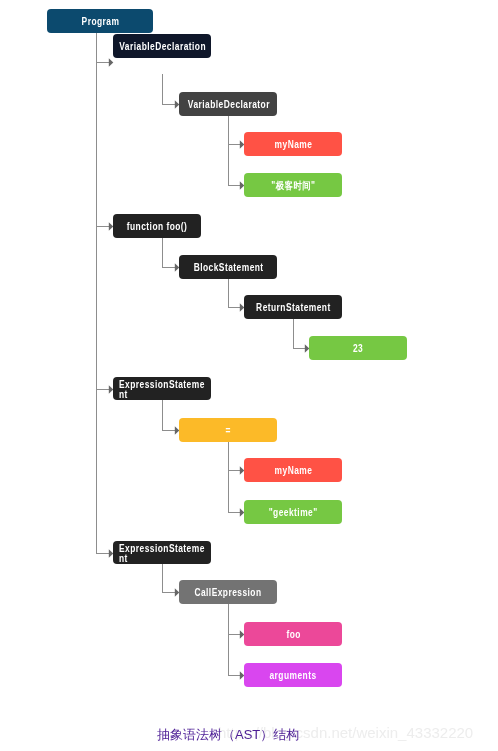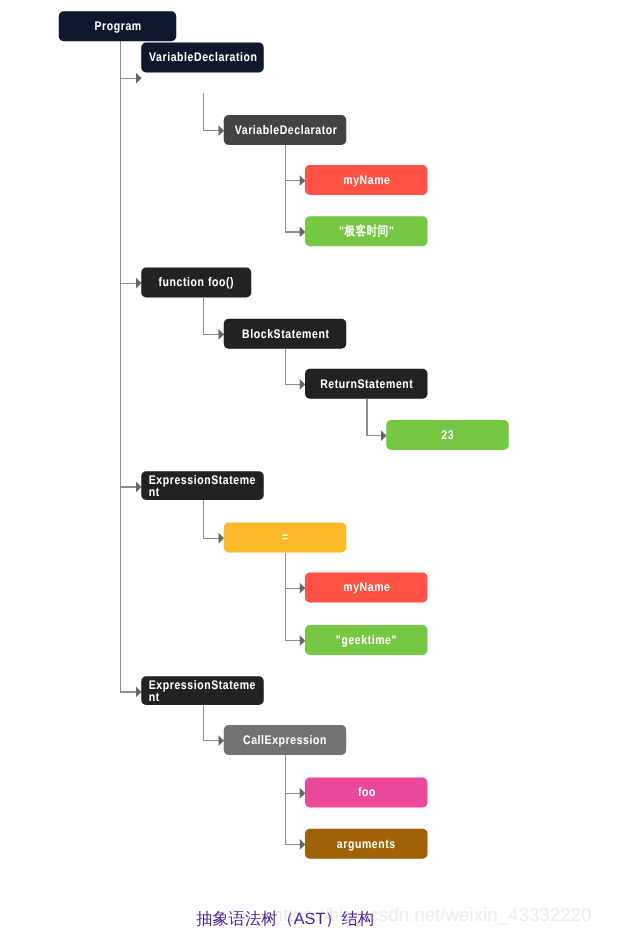--- a/index.html
+++ b/index.html
@@ -126,21 +126,21 @@
     <path class="edge-arrow" d="M113.3 553.5L108.8 549.15L108.8 557.85Z"></path>
     <path class="edge-line" d="M162.5 564L162.5 592.5L174.8 592.5"></path>
     <path class="edge-arrow" d="M179.3 592.5L174.8 588.15L174.8 596.85Z"></path>
     <path class="edge-line" d="M228.5 604L228.5 634.5L239.8 634.5"></path>
     <path class="edge-arrow" d="M244.3 634.5L239.8 630.15L239.8 638.85Z"></path>
     <path class="edge-line" d="M228.5 604L228.5 675.5L239.8 675.5"></path>
     <path class="edge-arrow" d="M244.3 675.5L239.8 671.15L239.8 679.85Z"></path>
   </svg>
 
   <div id="nodes">
-    <div class="node" style="left:47px;top:9px;width:94px;height:24px;background:#0f172a">
+    <div class="node" style="left:47px;top:9px;width:106px;height:24px;background:#0c4a6e">
         <span class="lbl">Program</span>
       </div>
     <div class="node" style="left:113px;top:34px;width:98px;height:24px;background:#0f172a">
         <span class="lbl">VariableDeclaration</span>
       </div>
     <div class="node" style="left:179px;top:92px;width:98px;height:24px;background:#434343">
         <span class="lbl">VariableDeclarator</span>
       </div>
     <div class="node" style="left:244px;top:132px;width:98px;height:24px;background:#FF5245">
         <span class="lbl">myName</span>
@@ -174,21 +174,21 @@
       </div>
     <div class="node wrap" style="left:113px;top:541px;width:98px;height:23px;background:#222222">
         <span class="lbl">ExpressionStatement</span>
       </div>
     <div class="node" style="left:179px;top:580px;width:98px;height:24px;background:#737373">
         <span class="lbl">CallExpression</span>
       </div>
     <div class="node" style="left:244px;top:622px;width:98px;height:24px;background:#ec4899">
         <span class="lbl">foo</span>
       </div>
-    <div class="node" style="left:244px;top:663px;width:98px;height:24px;background:#a16207">
+    <div class="node" style="left:244px;top:663px;width:98px;height:24px;background:#d946ef">
         <span class="lbl">arguments</span>
       </div>
   </div>
 
   <div class="watermark">https://blog.csdn.net/weixin_43332220</div>
   <div class="caption">抽象语法树（AST）结构</div>
 
 </div>
 
 </body></html>

